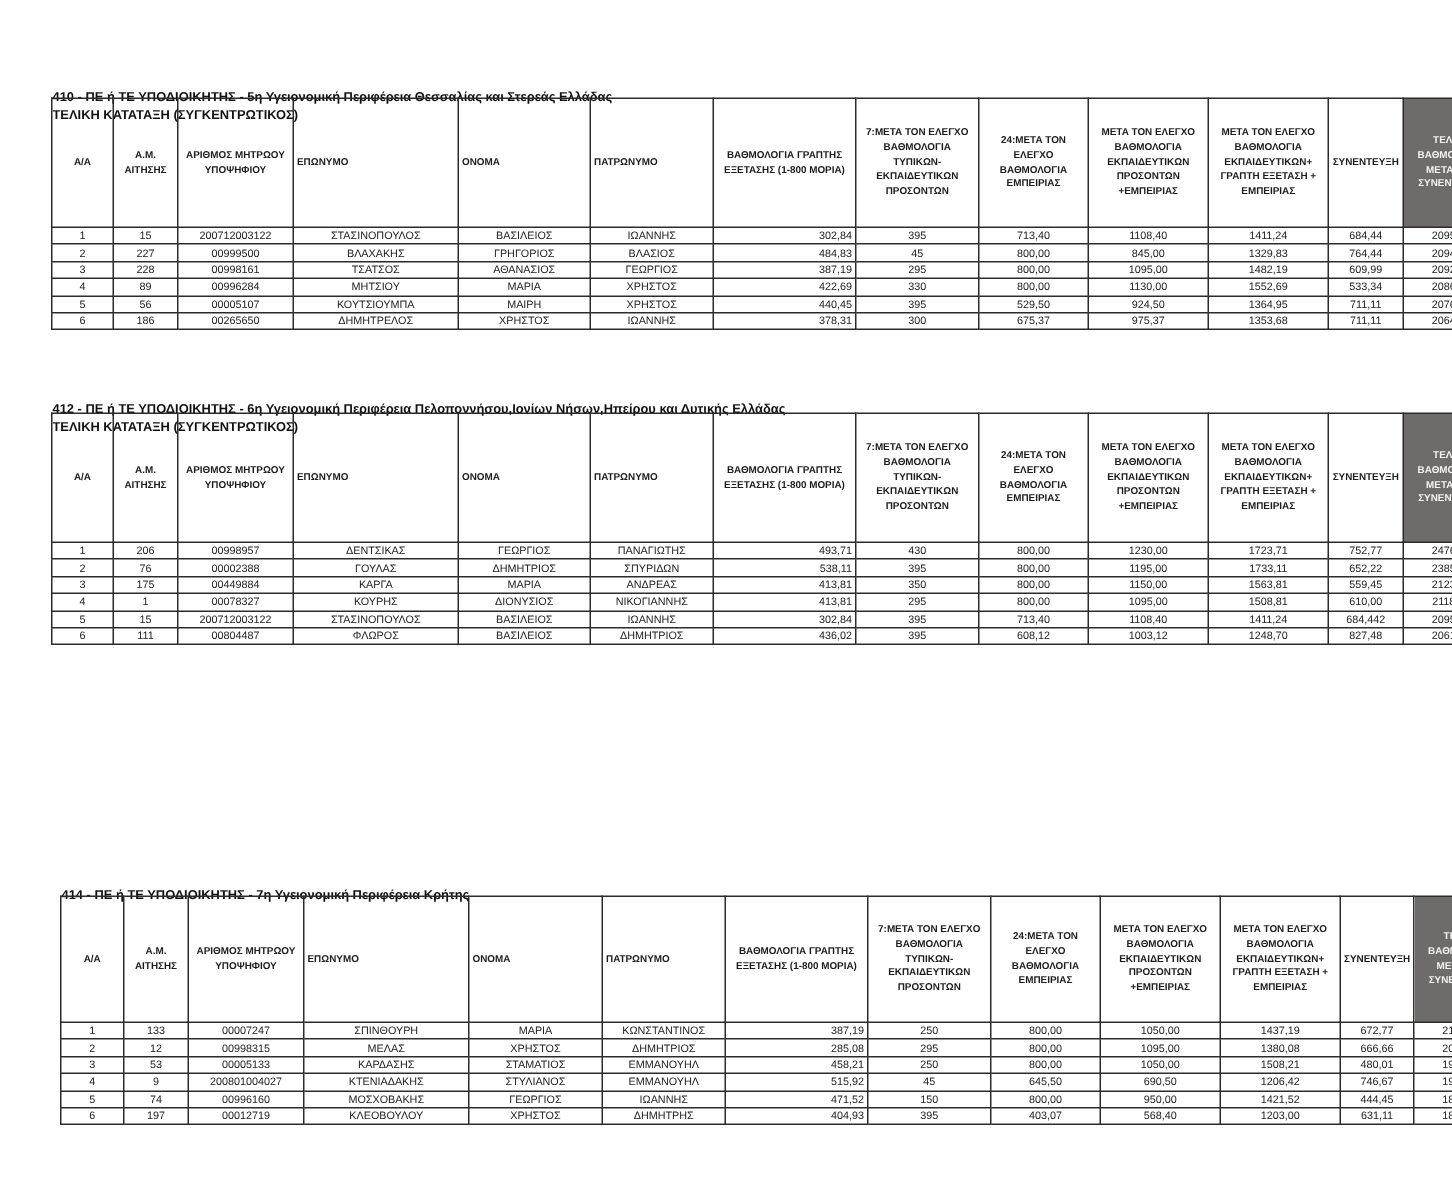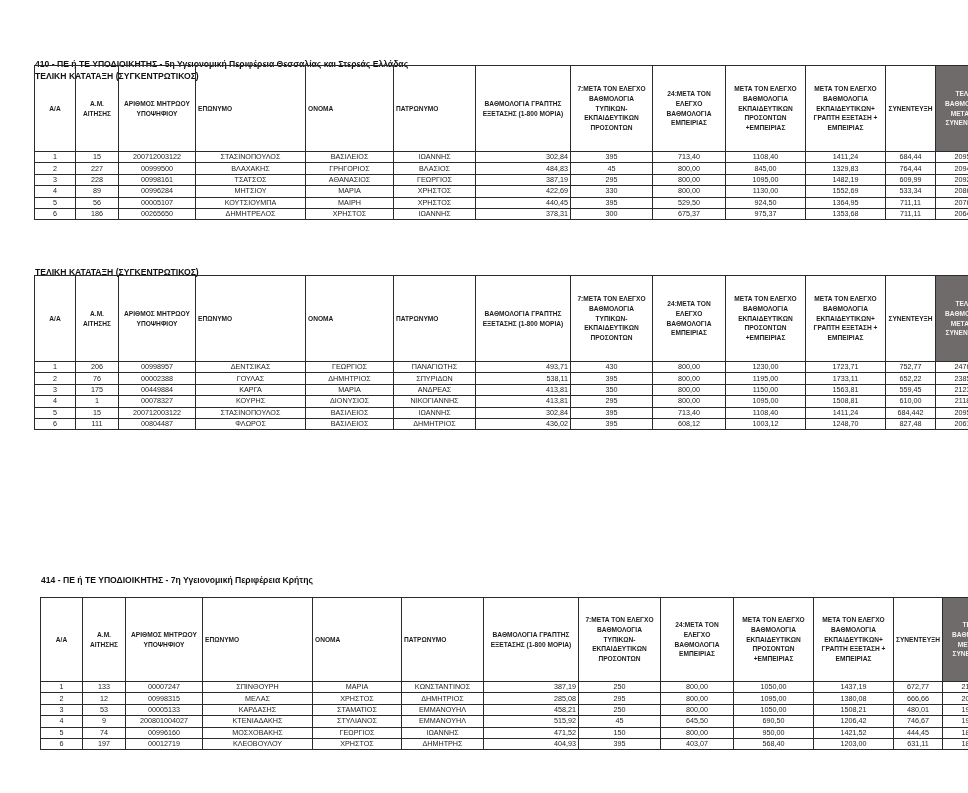--- a/index.html
+++ b/index.html
@@ -147,20 +147,21 @@
         <td class="c">675,37</td>
         <td class="c">975,37</td>
         <td class="c">1353,68</td>
         <td class="c">711,11</td>
         <td class="final">2064,79</td>
       </tr>
     </tbody>
 </table>
 
 <div class="section" style="left:35px; top:236px;">
+  <div class="title">412 - ΠΕ ή ΤΕ ΥΠΟΔΙΟΙΚΗΤΗΣ - 6η Υγειονομική Περιφέρεια Πελοποννήσου,Ιονίων Νήσων,Ηπείρου και Δυτικής Ελλάδας</div>
   <div class="title">ΤΕΛΙΚΗ ΚΑΤΑΤΑΞΗ (ΣΥΓΚΕΝΤΡΩΤΙΚΟΣ)</div>
 </div>
 <table style="left:34px; top:275px; width:901px;">
   <colgroup>
     <col style="width:41px">
       <col style="width:43px">
       <col style="width:77px">
       <col style="width:110px">
     <col style="width:88px">
       <col style="width:82px">
@@ -276,21 +277,21 @@
         <td class="c">395</td>
         <td class="c">608,12</td>
         <td class="c">1003,12</td>
         <td class="c">1248,70</td>
         <td class="c">827,48</td>
         <td class="final">2061,36</td>
       </tr>
     </tbody>
 </table>
 
-<div class="section" style="left:41px; top:544px;">
+<div class="section" style="left:41px; top:560px;">
   <div class="title">414 - ΠΕ ή ΤΕ ΥΠΟΔΙΟΙΚΗΤΗΣ - 7η Υγειονομική Περιφέρεια Κρήτης</div>
 </div>
 <table style="left:40px; top:597px; width:902px;">
   <colgroup>
     <col style="width:42px">
       <col style="width:43px">
       <col style="width:77px">
       <col style="width:110px">
     <col style="width:89px">
       <col style="width:82px">

